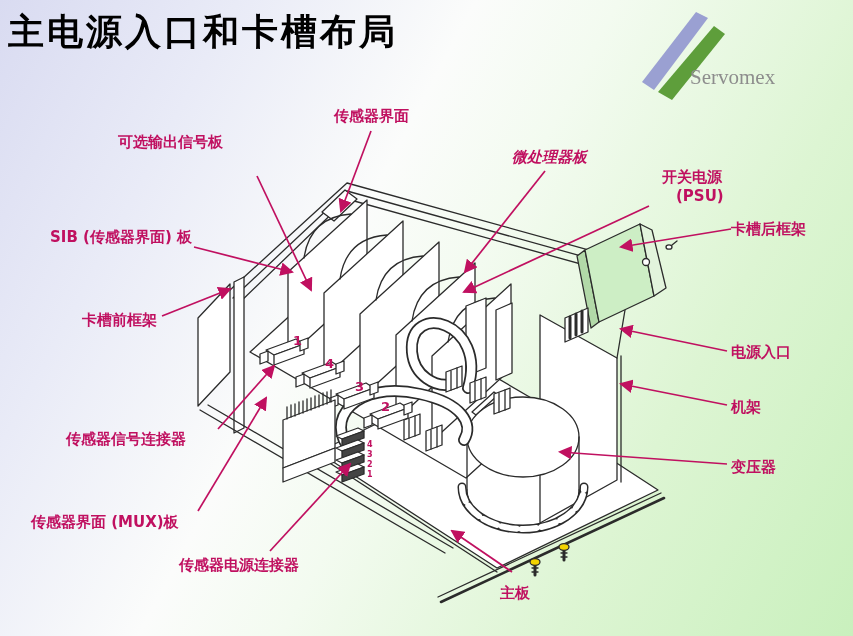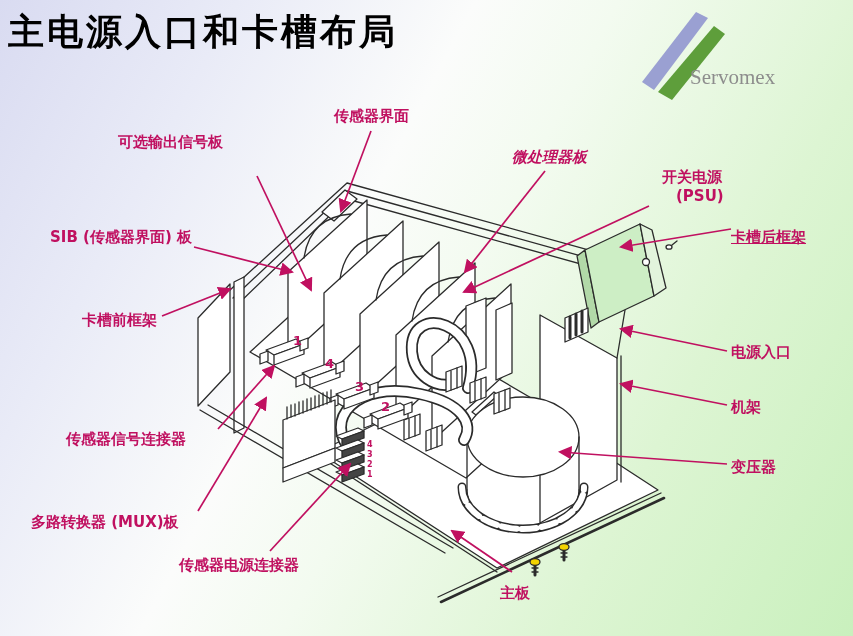--- a/index.html
+++ b/index.html
@@ -250,26 +250,26 @@
     </g>
   </svg>
 
   <div class="callout" style="left:334px;top:107px;">传感器界面</div>
   <div class="callout" style="left:118px;top:133px;">可选输出信号板</div>
   <div class="callout" style="left:50px;top:228px;">SIB (传感器界面) 板</div>
   <div class="callout" style="left:82px;top:311px;">卡槽前框架</div>
   <div class="callout" style="left:512px;top:148px;font-style:italic;">微处理器板</div>
   <div class="callout" style="left:662px;top:168px;">开关电源</div>
   <div class="callout" style="left:676px;top:187px;">(PSU)</div>
-  <div class="callout" style="left:731px;top:228px;text-decoration:underline;">卡槽后框架</div>
+  <div class="callout" style="left:731px;top:220px;">卡槽后框架</div>
   <div class="callout" style="left:731px;top:343px;">电源入口</div>
   <div class="callout" style="left:731px;top:398px;font-family:Liberation Serif, serif;">机架</div>
   <div class="callout" style="left:731px;top:458px;">变压器</div>
   <div class="callout" style="left:66px;top:430px;">传感器信号连接器</div>
-  <div class="callout" style="left:31px;top:513px;">多路转换器 (MUX)板</div>
+  <div class="callout" style="left:31px;top:513px;">传感器界面 (MUX)板</div>
   <div class="callout" style="left:179px;top:556px;">传感器电源连接器</div>
   <div class="callout" style="left:500px;top:584px;">主板</div>
 
   <span class="connnum" style="left:293px;top:334px;">1</span>
   <span class="connnum" style="left:325px;top:357px;">4</span>
   <span class="connnum" style="left:355px;top:380px;">3</span>
   <span class="connnum" style="left:381px;top:400px;">2</span>
 
   <span class="stacknum" style="left:367px;top:440px;">4</span>
   <span class="stacknum" style="left:367px;top:450px;">3</span>

